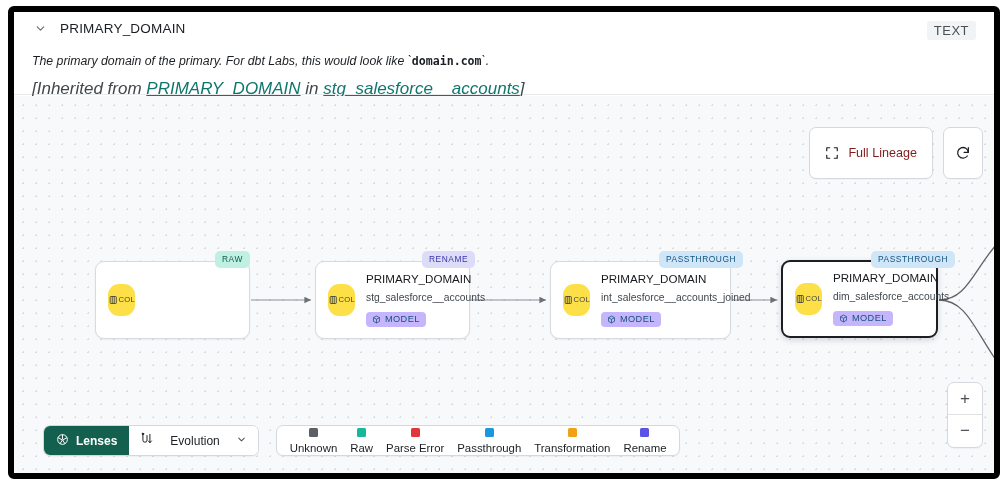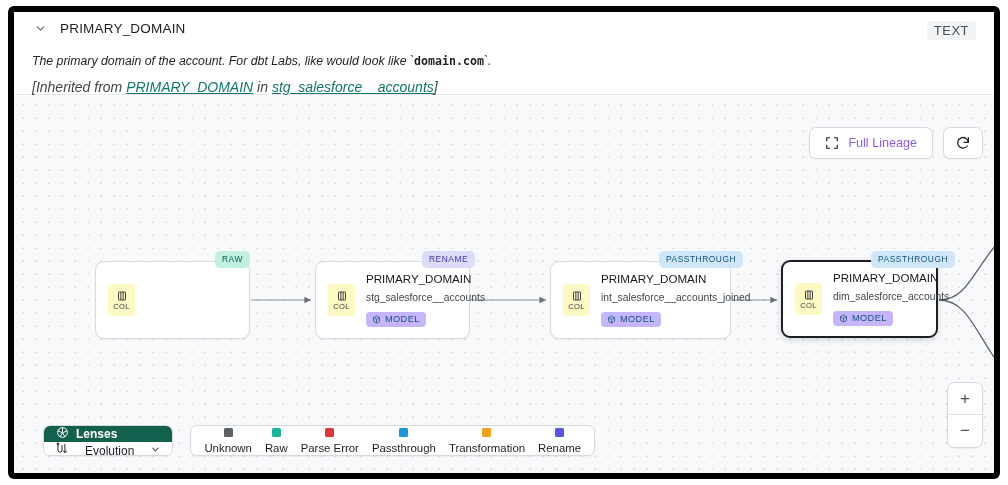--- a/index.html
+++ b/index.html
@@ -70,21 +70,21 @@
     margin-top: 10px;
     white-space: nowrap;
   }
   .desc .code {
     font-family: "DejaVu Sans Mono", monospace;
     font-style: normal;
     font-weight: bold;
     font-size: 11.6px;
   }
   .inherit {
-    font-size: 14px;
+    font-size: 17px;
     font-style: italic;
     color: #41474d;
     margin-top: 11px;
     white-space: nowrap;
   }
   .inherit a {
     color: #0f766e;
     text-decoration: underline;
     font-style: italic;
   }
@@ -114,23 +114,23 @@
     align-items: center;
     padding-left: 12px;
     box-shadow: 0 1px 2px rgba(16,24,40,.05);
   }
   .node.selected {
     border: 2px solid #1b1f23;
     box-shadow: 0 2px 6px rgba(16,24,40,.16);
   }
   .colbox {
     width: 27px; height: 32px;
-    background: #fef9c3;
-    border-radius: 4px;
-    display: flex; flex-direction: column;
+    background: #fde047;
+    border-radius: 11px;
+    display: flex; flex-direction: row;
     align-items: center; justify-content: center;
     flex: 0 0 auto;
     margin-right: 11px;
   }
   .colbox svg { display: block; margin-bottom: 1px; }
   .colbox .lbl {
     font-size: 7.6px;
     color: #3c4147;
     letter-spacing: .3px;
     line-height: 1;
@@ -181,26 +181,26 @@
   
   .topctl {
     position: absolute;
     top: 31px; right: 21px;
     display: flex; align-items: center; gap: 10px;
   }
   .btn {
     background: #ffffff;
     border: 1px solid #d5d8dd;
     border-radius: 7px;
-    height: 32px;
+    height: 52px;
     display: flex; align-items: center;
     gap: 9px;
     padding: 0 15px;
     font-size: 12.6px;
-    color: #8b5cf6;
+    color: #7f1d1d;
     cursor: pointer;
     box-shadow: 0 1px 1px rgba(16,24,40,.03);
   }
   .btn.icononly { width: 40px; padding: 0; justify-content: center; }
   .btn svg { display: block; }
 
   
   .zoomctl {
     position: absolute;
     right: 21px; bottom: 36px;
@@ -227,21 +227,20 @@
     display: flex; align-items: center; gap: 17px;
   }
   .seg {
     display: flex;
     border: 1px solid #d5d8dd;
     border-radius: 7px;
     overflow: hidden;
     background: #fff;
     height: 31px;
     box-shadow: 0 1px 1px rgba(16,24,40,.04);
-    flex-direction: column;
   }
   .seg .lenses {
     background: #14604f;
     color: #ffffff;
     display: flex; align-items: center; gap: 7px;
     padding: 0 12px;
     font-size: 12px;
     font-weight: bold;
     cursor: pointer;
   }
@@ -276,21 +275,21 @@
         <span class="chev">
           <svg width="13" height="13" viewBox="0 0 24 24" fill="none" stroke="currentColor" stroke-width="2.2" stroke-linecap="round" stroke-linejoin="round">
               <polyline points="6 9 12 15 18 9"></polyline>
             </svg>
         </span>
         <span class="col-title">PRIMARY_DOMAIN</span>
       </div>
       <span class="type-chip">TEXT</span>
 
       <div class="desc">
-        <span>The primary domain of the account. For dbt Labs, like would look like `</span><span class="code">domain.com</span><span>`.</span>
+        <span>The primary domain of the primary. For dbt Labs, this would look like `</span><span class="code">domain.com</span><span>`.</span>
       </div>
 
       <div class="inherit">
         <span>[Inherited from </span><a href="#">PRIMARY_DOMAIN</a><span> in </span><a href="#">stg_salesforce__accounts</a><span>]</span>
       </div>
     </div>
 
     <div class="canvas">
 
       <svg class="edges" width="990" height="388">

